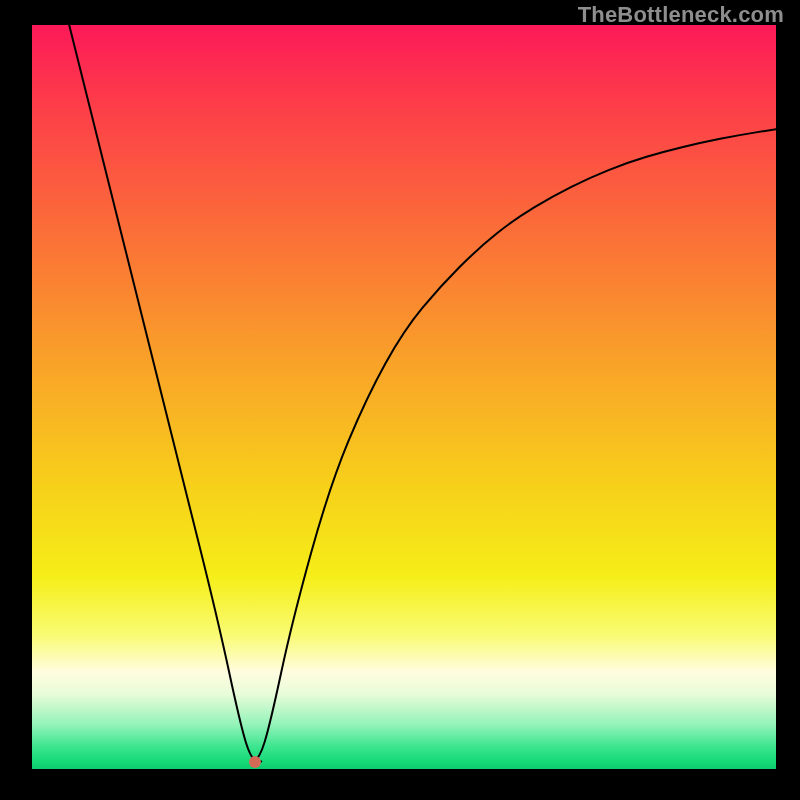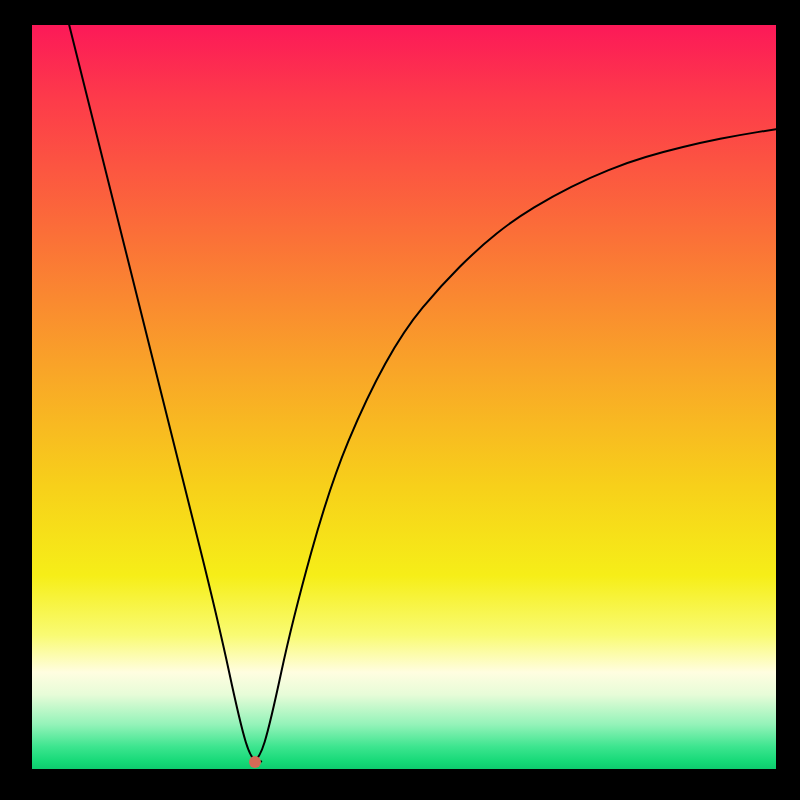--- a/index.html
+++ b/index.html
@@ -66,20 +66,21 @@
     height: 12px;
     border-radius: 50%;
     background: #d46a56;
     transform: translate(-50%, -50%);
   }
 </style>
 </head>
 <body>
 
 <div class="frame">
+  <div class="watermark">TheBottleneck.com</div>
 
   <div class="plot">
     <svg class="curve" viewBox="0 0 744 744" preserveAspectRatio="none">
       <path id="curve-path" fill="none" stroke="#000" stroke-width="2" stroke-linejoin="round" stroke-linecap="round" d="M 37.2 0 Q 74.4 148.79999999999995 93 223.2 Q 111.6 297.6 130.2 372 Q 148.8 446.4 167.4 520.8 Q 186 595.2 197.16000000000003 647.28 Q 208.32000000000002 699.36 213.76 716.96 Q 219.2 734.56 224.2 735.56 L 229.2 736.56 L 221.2 736.56 L 221.2 736.56 Q 227.2 734.56 232.64 716.96 Q 238.08 699.36 249.24 647.28 Q 260.4 595.2 279 528.24 Q 297.6 461.28 316.20000000000005 416.64 Q 334.8 372 353.4 338.52 Q 372 305.04 390.6 282.72 Q 409.20000000000005 260.4 427.8 241.8 Q 446.4 223.20000000000005 465 208.32000000000005 Q 483.6 193.44000000000005 502.2 182.28000000000003 Q 520.8 171.12 539.4 161.82 Q 558 152.51999999999998 576.6 145.07999999999998 Q 595.2 137.64 613.8 132.06 Q 632.4 126.48000000000002 651 122.01599999999996 Q 669.6 117.55199999999991 688.2 113.83199999999994 Q 706.8 110.11199999999997 725.4 107.13599999999997 L 744 104.15999999999997"></path>
     </svg>
     <div class="dot" id="marker-dot" style="left: 223.2px; top: 736.56px; background: rgb(212, 106, 86);"></div>
   </div>
 </div>
 
 </body></html>

